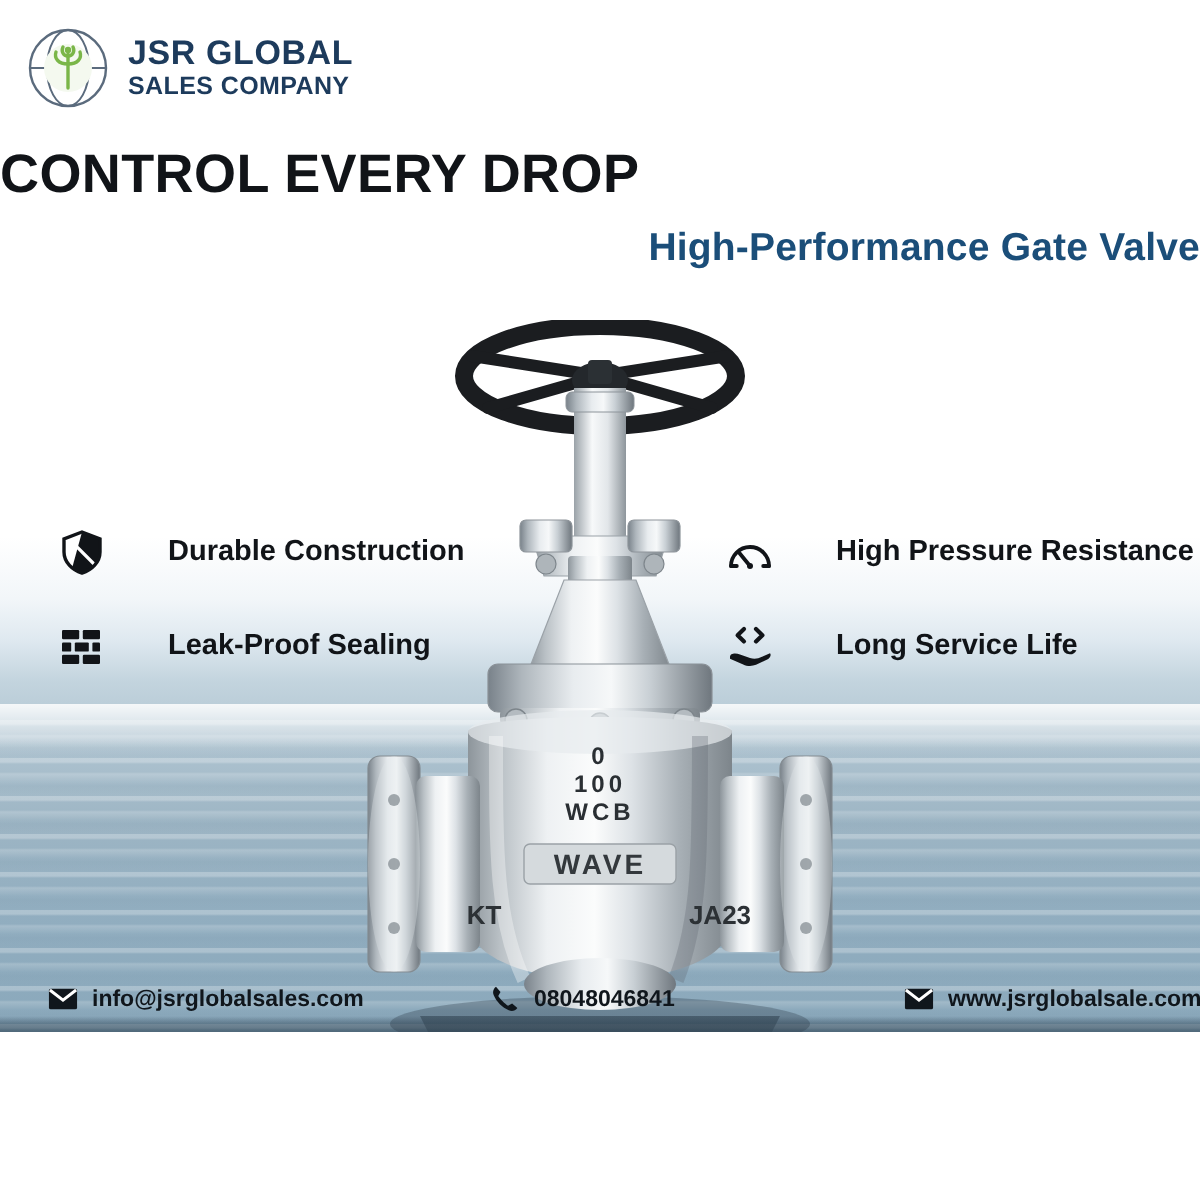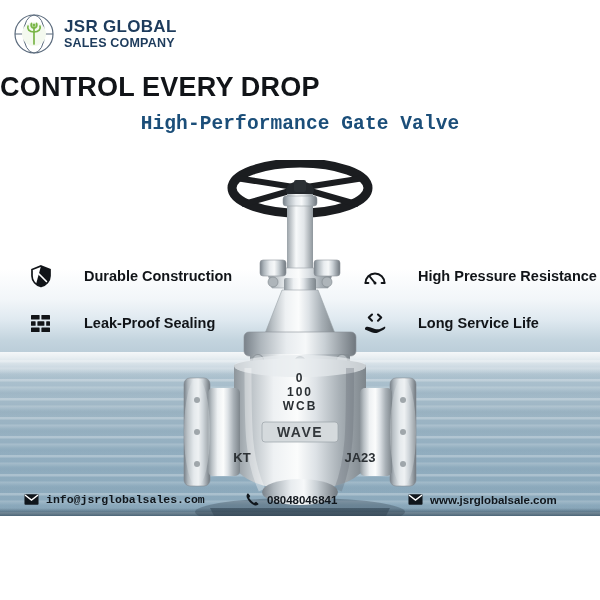--- a/index.html
+++ b/index.html
@@ -41,44 +41,44 @@
   .logo-text{line-height:1;}
   .logo-l1{font-size:17px;font-weight:bold;color:#1d3b5c;letter-spacing:.3px;}
   .logo-l2{font-size:12.5px;font-weight:bold;color:#1d3b5c;letter-spacing:.2px;margin-top:2px;}
 
   
   .headline{
     position:absolute;left:0;right:0;top:72px;text-align:left;
     font-size:27px;font-weight:bold;color:#111418;letter-spacing:.2px;
   }
   .subhead{
-    position:absolute;left:0;right:0;top:113px;text-align:center;
-    font-size:19.5px;font-weight:bold;color:#1b4e79;letter-spacing:.1px;font-family:Liberation Mono, monospace;
+    position:absolute;left:0;right:0;top:113px;text-align:right;
+    font-size:19.5px;font-weight:bold;color:#1b4e79;letter-spacing:.1px;
   }
 
   
   .feat{position:absolute;display:flex;align-items:center;gap:30px;}
   .feat-icon{width:26px;height:26px;flex:0 0 26px;display:flex;align-items:center;justify-content:center;}
   .feat-label{font-size:14.5px;font-weight:bold;color:#111418;white-space:nowrap;}
   #f-durable{left:28px;top:263px;}
   #f-leak{left:28px;top:310px;}
   #f-pressure{left:362px;top:263px;}
   #f-life{left:362px;top:310px;justify-content:space-between;}
 
   
   .valve{position:absolute;left:170px;top:160px;width:260px;height:380px;}
 
   
   .footer{position:absolute;left:0;right:0;bottom:0;height:36px;}
   .fitem{position:absolute;display:flex;align-items:center;gap:7px;bottom:9px;}
   .fitem .ficon{width:15px;height:15px;flex:0 0 15px;display:flex;align-items:center;justify-content:center;}
   .fitem .ftext{font-size:11.5px;font-weight:bold;color:#10161c;white-space:nowrap;}
-  #c-email{left:24px;font-family:Liberation Mono, monospace;}
+  #c-email{left:24px;}
   #c-phone{left:245px;}
-  #c-web{left:408px;}
+  #c-web{left:452px;}
 </style>
 </head>
 <body>
 
 <div id="poster">
 
   <div class="water"></div>
   <div class="horizon-glow"></div>
   <div class="water-dark"></div>
 

